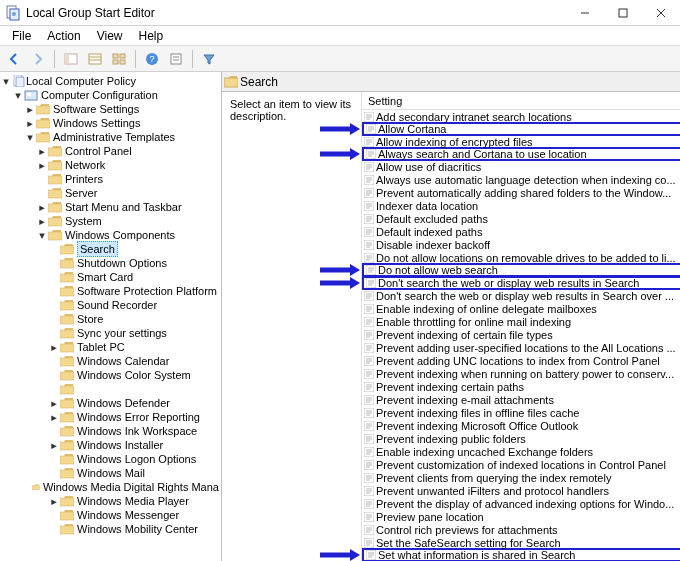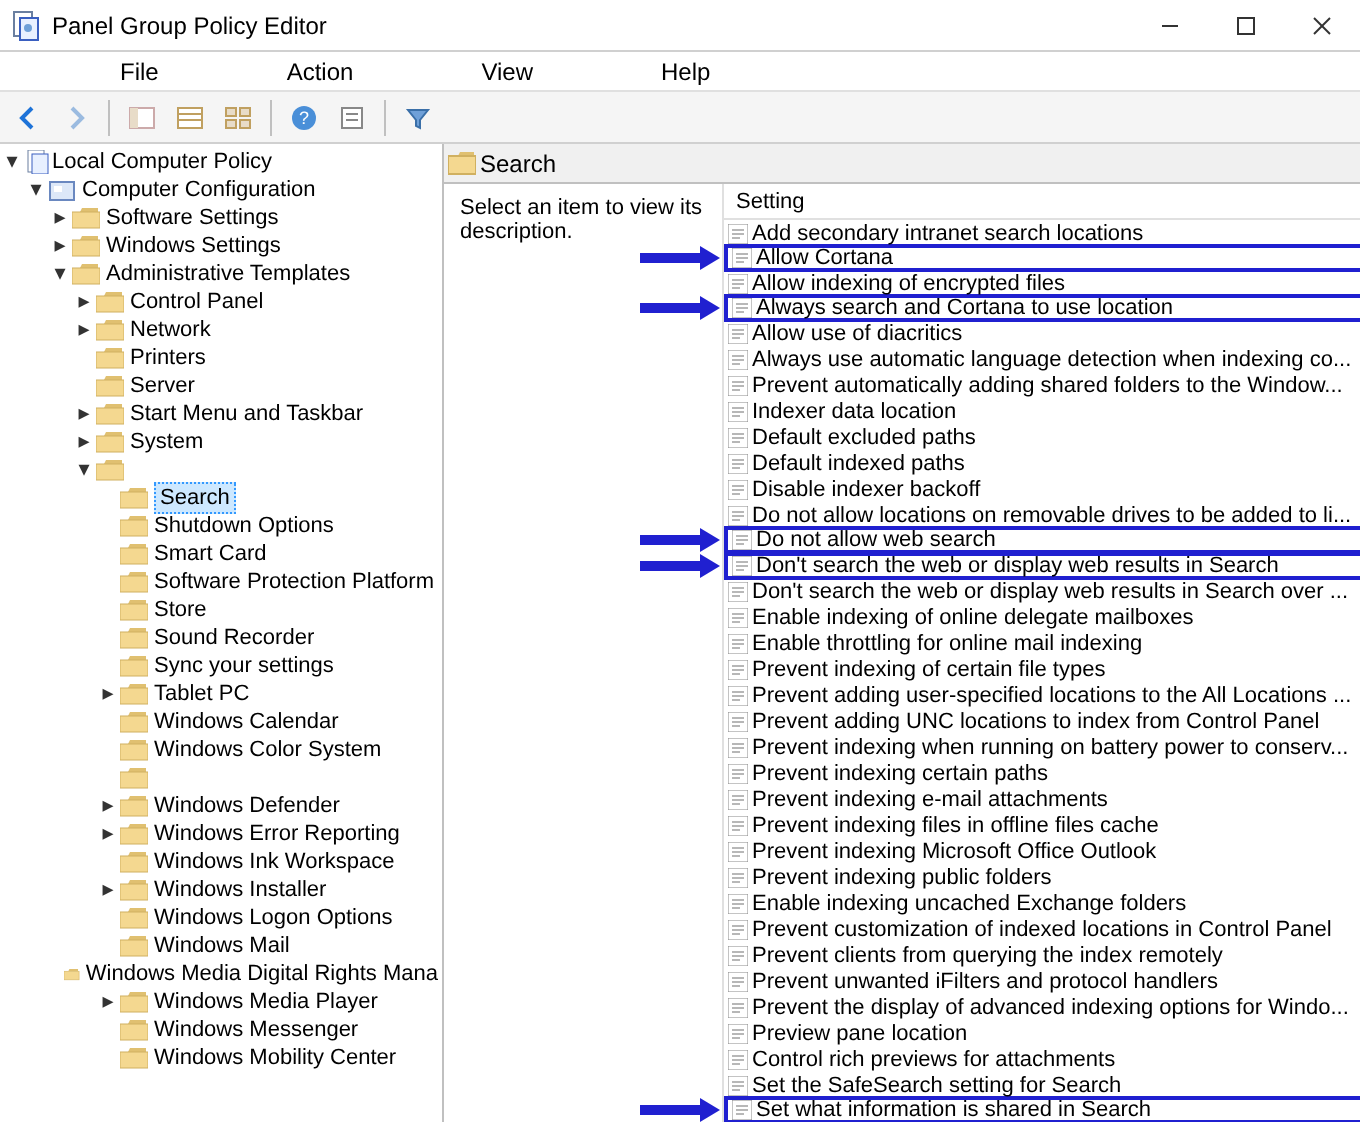--- a/index.html
+++ b/index.html
@@ -10,21 +10,21 @@
   .titlebar { height: 26px; background: #fff; display: flex; align-items: center; border-bottom: 1px solid #d0d0d0; }
   .titlebar .icon-wrap { width: 26px; display: flex; justify-content: center; }
   .titlebar .title { flex: 1; font-size: 12px; }
   .winbtns { display: flex; height: 100%; }
   .winbtn { width: 38px; display: flex; align-items: center; justify-content: center; }
   .winbtn.close { background: #fff; }
   .winbtn svg { width: 10px; height: 10px; }
 
   
   .menubar { height: 20px; display: flex; padding-left: 4px; align-items: center; background: #fff; border-bottom: 1px solid #e0e0e0; }
-  .menubar .item { padding: 2px 8px; font-size: 12px; margin-left: 48px; }
+  .menubar .item { padding: 2px 8px; font-size: 12px; }
 
   
   .toolbar { height: 26px; background: #f5f5f5; display: flex; align-items: center; padding: 0 4px; gap: 4px; border-bottom: 1px solid #d0d0d0; }
   .toolbar .tbtn { width: 20px; height: 20px; display: flex; align-items: center; justify-content: center; border: 1px solid transparent; }
   .toolbar .sep { width: 1px; height: 18px; background: #c0c0c0; margin: 0 2px; }
 
   
   .content { flex: 1; display: flex; min-height: 0; }
   .tree-pane { width: 222px; border-right: 1px solid #c0c0c0; overflow: hidden; padding-top: 2px; }
   .right-pane { flex: 1; display: flex; flex-direction: column; min-width: 0; }
@@ -69,21 +69,21 @@
 <body>
 
 <div class="titlebar">
   <div class="icon-wrap icon-policy">
     <svg viewBox="0 0 16 16">
         <rect x="2" y="1" width="9" height="12" fill="#fff" stroke="#6a7fa0"></rect>
         <rect x="5" y="4" width="9" height="11" fill="#e8f0ff" stroke="#3a5fc0"></rect>
         <circle cx="9" cy="9" r="2" fill="#6fa0d8"></circle>
       </svg>
   </div>
-  <div class="title">Panel Group Policy Editor</div>
+  <div class="title">Local Group Start Editor</div>
   <div class="winbtns">
     <div class="winbtn">
         <svg viewBox="0 0 10 10">
           <line x1="1" y1="5" x2="9" y2="5" stroke="#333" stroke-width="1"></line>
         </svg>
       </div>
     <div class="winbtn">
         <svg viewBox="0 0 10 10">
           <rect x="1" y="1" width="8" height="8" fill="none" stroke="#333" stroke-width="1"></rect>
         </svg>
@@ -263,20 +263,21 @@
             </svg>
             <span class="tree-label">System</span>
           </div>
           <div class="tree-row">
             <span class="tree-indent" style="width:36px"></span>
             <span class="expander">▾</span>
             <svg class="folder-icon" viewBox="0 0 14 11">
               <path d="M0 2 L4 2 L5 0 L13 0 L13 2 Z" fill="#e0c070"></path>
               <rect x="0" y="2" width="14" height="8" fill="#f4d890" stroke="#d0b060" stroke-width="0.5"></rect>
             </svg>
+            <span class="tree-label">Windows Components</span>
           </div>
           <div class="tree-row">
             <span class="tree-indent" style="width:48px"></span>
             <span class="expander"></span>
             <svg class="folder-icon" viewBox="0 0 14 11">
               <path d="M0 2 L4 2 L5 0 L13 0 L13 2 Z" fill="#e0c070"></path>
               <rect x="0" y="2" width="14" height="8" fill="#f4d890" stroke="#d0b060" stroke-width="0.5"></rect>
             </svg>
             <span class="tree-label selected-node">Search</span>
           </div>
@@ -307,30 +308,30 @@
             </svg>
             <span class="tree-label">Software Protection Platform</span>
           </div>
           <div class="tree-row">
             <span class="tree-indent" style="width:48px"></span>
             <span class="expander"></span>
             <svg class="folder-icon" viewBox="0 0 14 11">
               <path d="M0 2 L4 2 L5 0 L13 0 L13 2 Z" fill="#e0c070"></path>
               <rect x="0" y="2" width="14" height="8" fill="#f4d890" stroke="#d0b060" stroke-width="0.5"></rect>
             </svg>
+            <span class="tree-label">Sound Recorder</span>
+          </div>
+          <div class="tree-row">
+            <span class="tree-indent" style="width:48px"></span>
+            <span class="expander"></span>
+            <svg class="folder-icon" viewBox="0 0 14 11">
+              <path d="M0 2 L4 2 L5 0 L13 0 L13 2 Z" fill="#e0c070"></path>
+              <rect x="0" y="2" width="14" height="8" fill="#f4d890" stroke="#d0b060" stroke-width="0.5"></rect>
+            </svg>
             <span class="tree-label">Store</span>
-          </div>
-          <div class="tree-row">
-            <span class="tree-indent" style="width:48px"></span>
-            <span class="expander"></span>
-            <svg class="folder-icon" viewBox="0 0 14 11">
-              <path d="M0 2 L4 2 L5 0 L13 0 L13 2 Z" fill="#e0c070"></path>
-              <rect x="0" y="2" width="14" height="8" fill="#f4d890" stroke="#d0b060" stroke-width="0.5"></rect>
-            </svg>
-            <span class="tree-label">Sound Recorder</span>
           </div>
           <div class="tree-row">
             <span class="tree-indent" style="width:48px"></span>
             <span class="expander"></span>
             <svg class="folder-icon" viewBox="0 0 14 11">
               <path d="M0 2 L4 2 L5 0 L13 0 L13 2 Z" fill="#e0c070"></path>
               <rect x="0" y="2" width="14" height="8" fill="#f4d890" stroke="#d0b060" stroke-width="0.5"></rect>
             </svg>
             <span class="tree-label">Sync your settings</span>
           </div>

